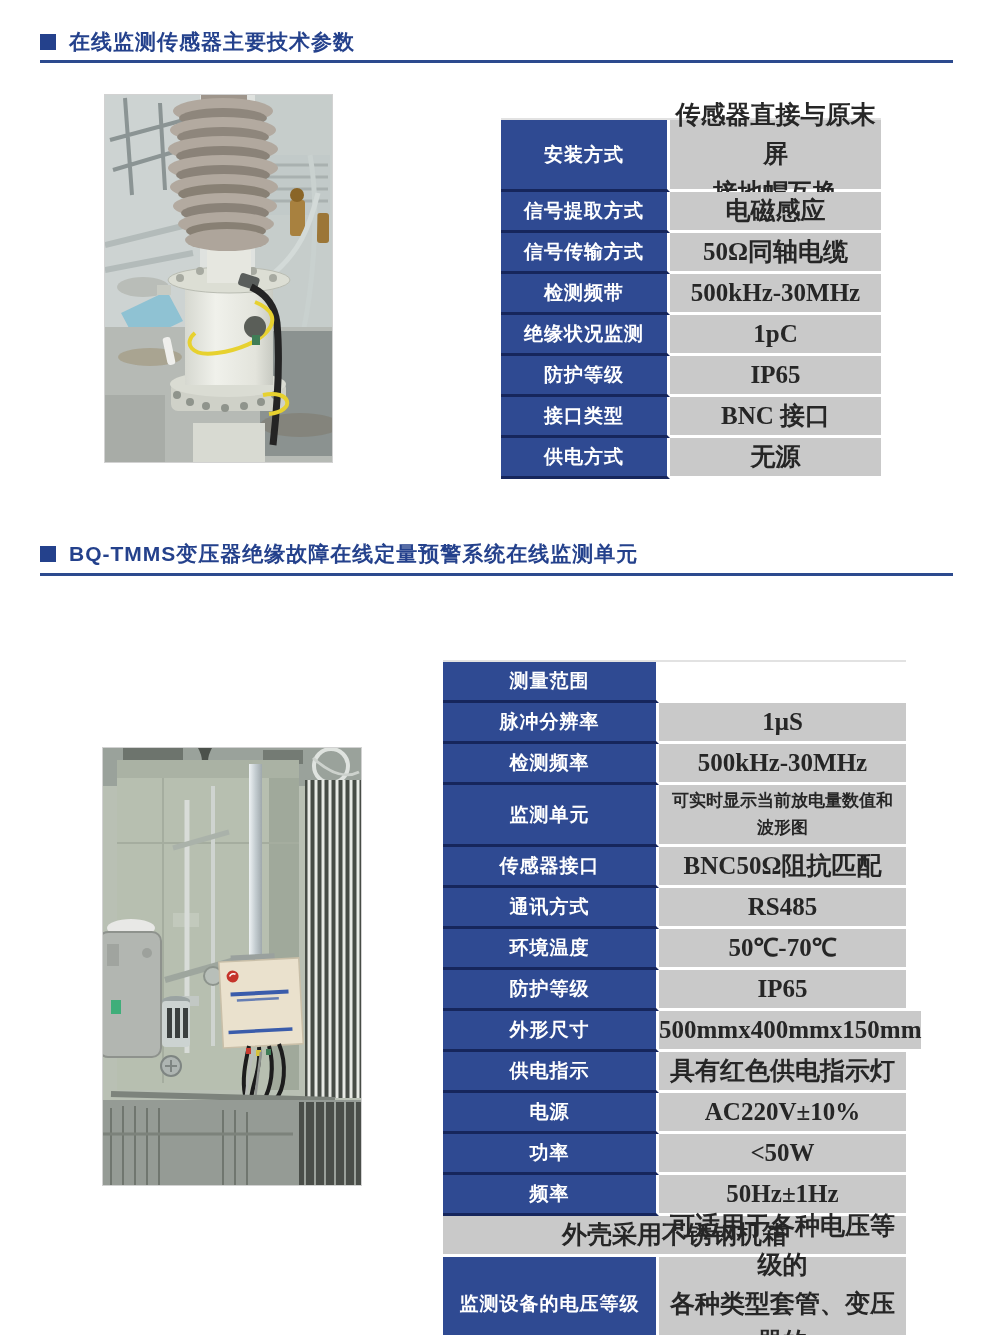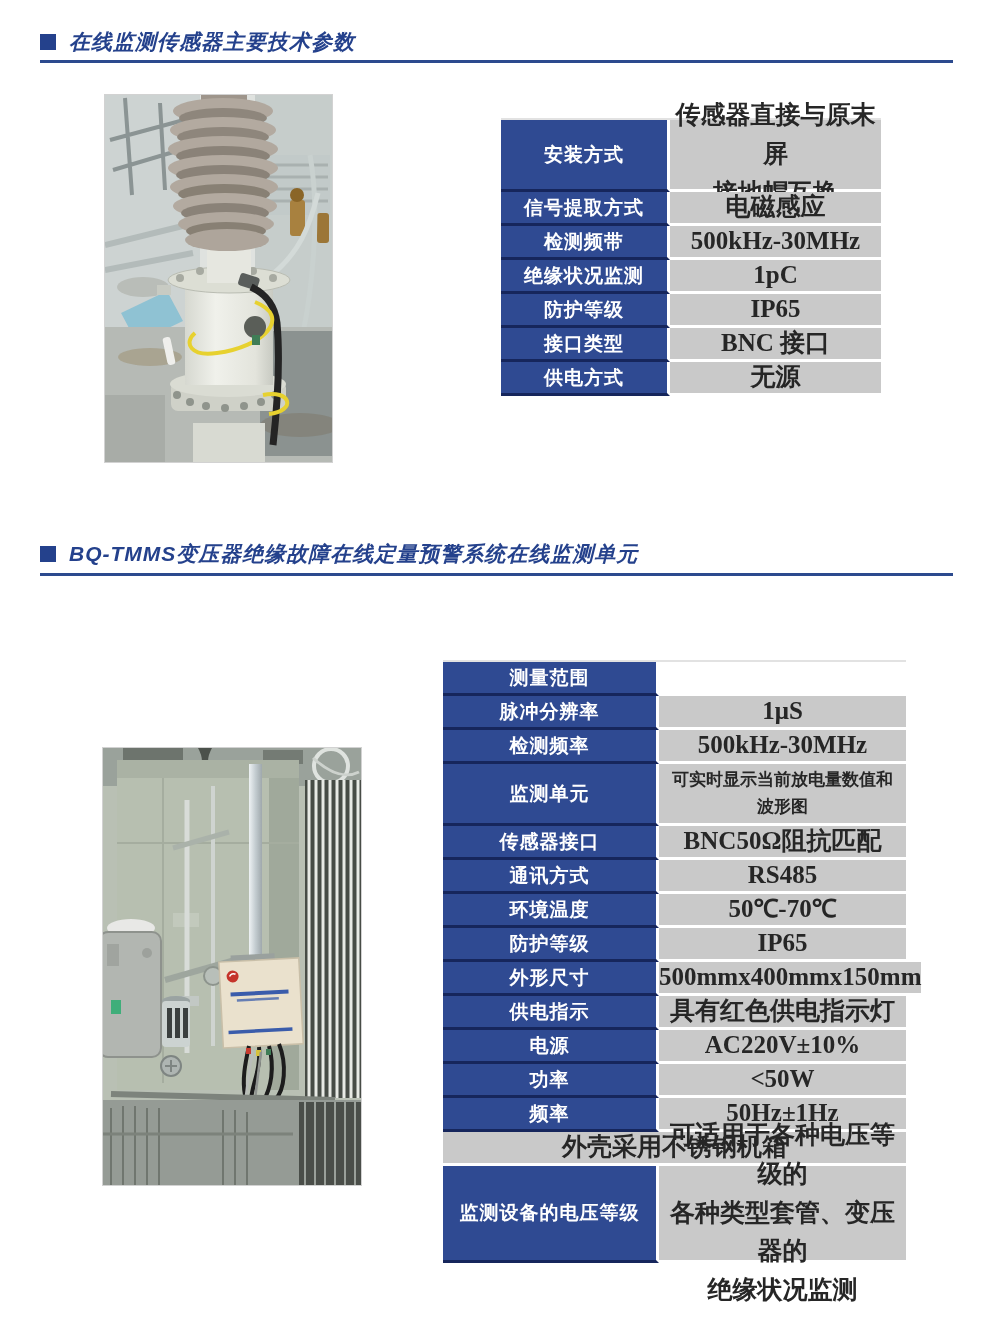--- a/index.html
+++ b/index.html
@@ -1,21 +1,21 @@
 <!DOCTYPE html>
 <html><head>
 <meta charset="utf-8">
 <style>
   html,body{margin:0;padding:0;}
   body{
     width:1000px;height:1335px;position:relative;background:#ffffff;
     font-family:"Liberation Sans", sans-serif;overflow:hidden;
   }
   
-  .sec-header{position:absolute;left:40px;display:flex;align-items:center;gap:13px;font-style:italic;}
+  .sec-header{position:absolute;left:40px;display:flex;align-items:center;gap:13px;}
   .sec-bullet{width:16px;height:16px;background:#24418c;flex:0 0 auto;}
   .sec-title{font-size:21px;font-weight:bold;color:#24418c;letter-spacing:1px;white-space:nowrap;}
   .sec-rule{position:absolute;left:40px;width:913px;height:3px;background:#2c4a8e;}
   
   .photo{position:absolute;box-shadow:0 0 0 1px #d2d2d2;}
   .photo svg{display:block;}
   
   .spec-table{position:absolute;display:flex;flex-direction:column;border-top:2px solid #e2e2e2;font-weight:bold;}
   .trow{display:flex;align-items:stretch;}
   .tl{
@@ -25,21 +25,21 @@
     border-bottom:3px solid #16265c;border-right:3px solid #ffffff;
     letter-spacing:1px;
   }
   .t2 .tl{width:213px;}
   .tv{
     flex:1;background:#c9c9c9;color:#262626;
     display:flex;align-items:center;justify-content:center;text-align:center;
     font-family:"Liberation Serif", serif;font-size:25px;
     border-bottom:3px solid #ffffff;white-space:pre-line;line-height:1.55;
   }
-  .h1{height:34px;} .h2{height:72px;} .h2b{height:62px;} .h3{height:97px;}
+  .h1{height:41px;} .h2{height:72px;} .h2b{height:62px;} .h3{height:97px;}
 </style>
 </head>
 <body>
 
 <div class="sec-header" style="top:28px;">
   <div class="sec-bullet"></div>
   <div class="sec-title">在线监测传感器主要技术参数</div>
 </div>
 <div class="sec-rule" style="top:60px;"></div>
 
@@ -136,20 +136,24 @@
   <div class="trow h2">
     <div class="tl">安装方式</div>
     <div class="tv">传感器直接与原末屏
 接地帽互换</div>
   </div>
   <div class="trow h1">
     <div class="tl">信号提取方式</div>
     <div class="tv">电磁感应</div>
   </div>
   <div class="trow h1">
+    <div class="tl">信号传输方式</div>
+    <div class="tv">50Ω同轴电缆</div>
+  </div>
+  <div class="trow h1">
     <div class="tl">检测频带</div>
     <div class="tv">500kHz-30MHz</div>
   </div>
   <div class="trow h1">
     <div class="tl">绝缘状况监测</div>
     <div class="tv">1pC</div>
   </div>
   <div class="trow h1">
     <div class="tl">防护等级</div>
     <div class="tv">IP65</div>

